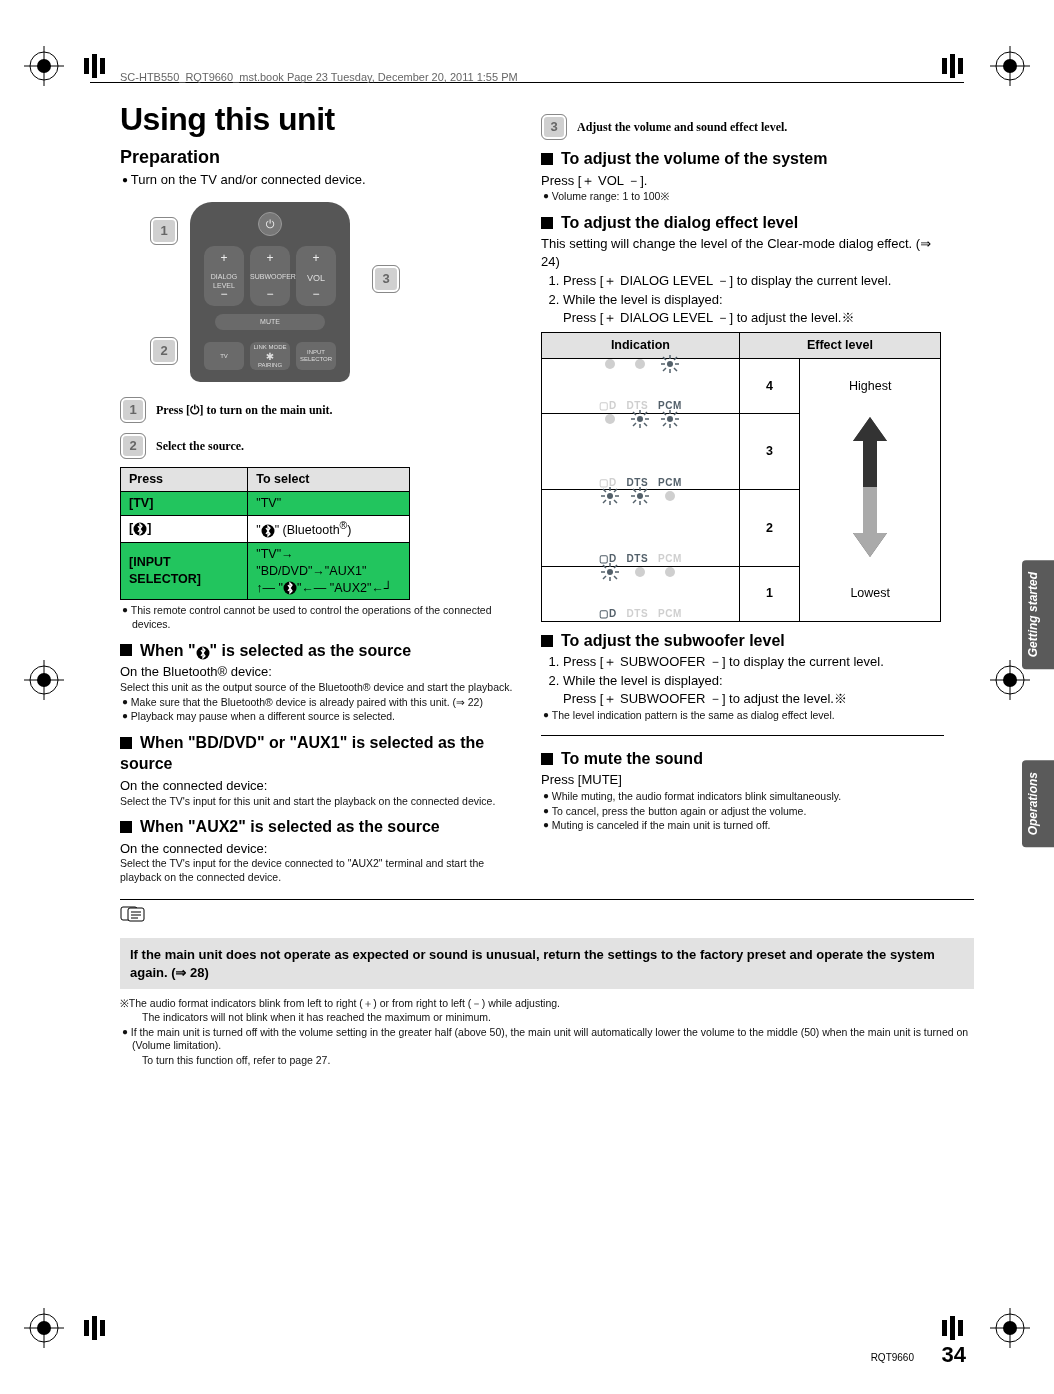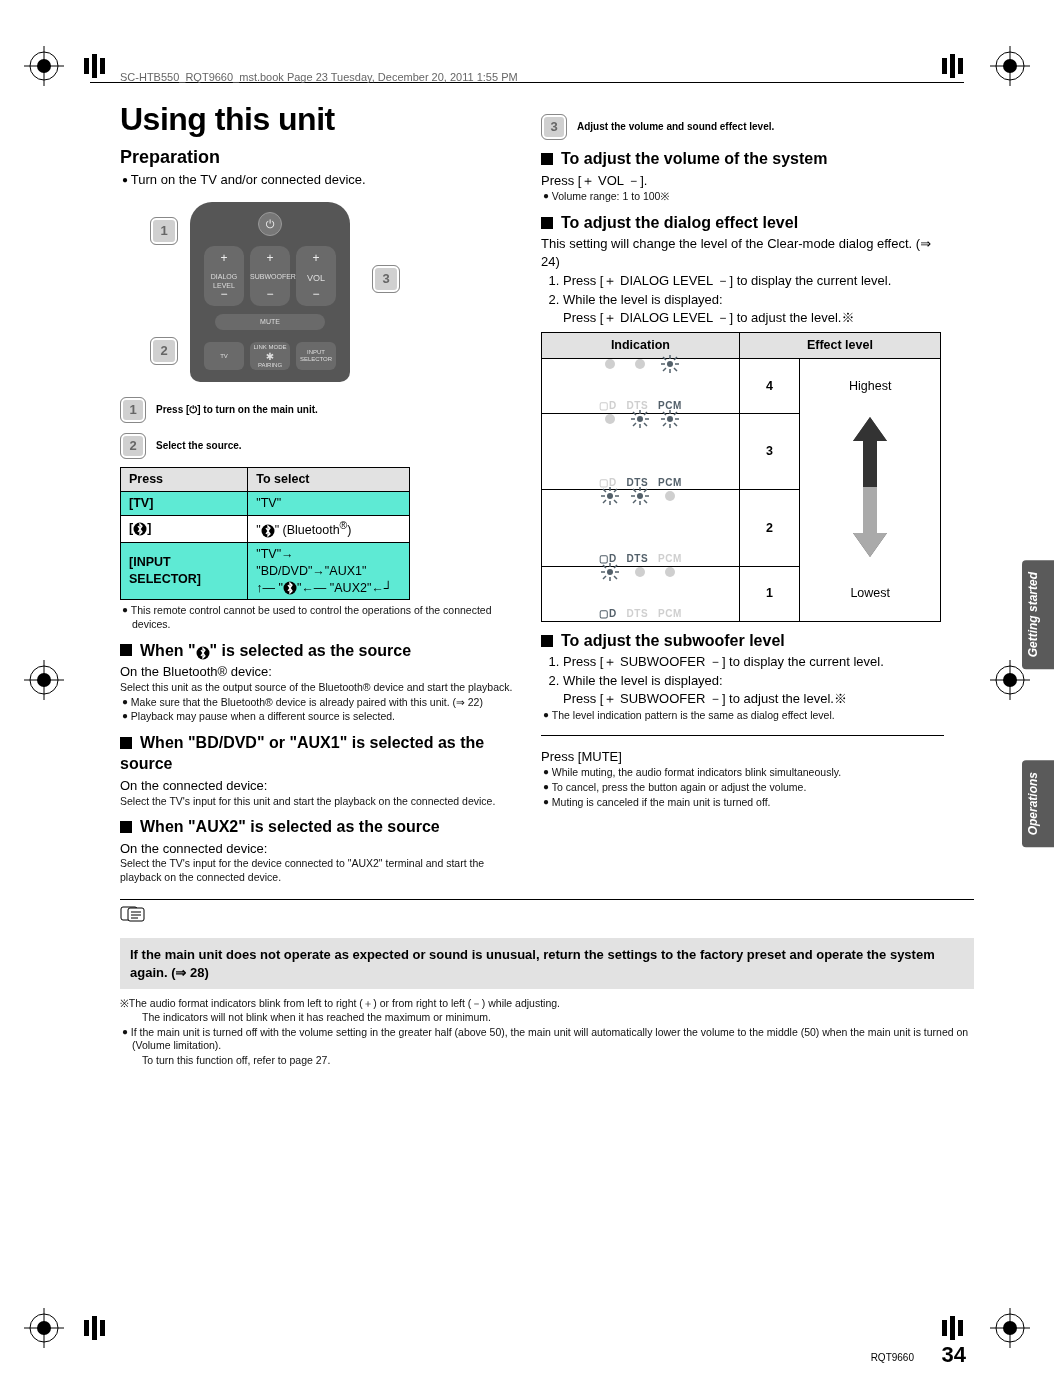--- a/index.html
+++ b/index.html
@@ -131,39 +131,39 @@
     font-family: Arial Black, Arial; font-weight:900; color:#666;
   }
   .callout.inline {
     position:static; display:inline-flex; width:24px; height:24px; vertical-align:middle;
     margin-right:10px;
   }
   .step-line {
     display:flex; align-items:center; margin:10px 0 8px 0;
   }
   .step-line .txt {
-    font-weight:bold; font-size:10px;
+    font-weight:bold; font-size:12px;font-family:Liberation Serif, serif;
   }
   .black-sq {
     display:inline-block; width:12px; height:12px; background:#000; vertical-align:middle; margin-right:8px;
     position:relative; top:-1px;
   }
   h3.sub {
     font-size:16px; font-weight:bold; margin:8px 0 2px 0;
   }
   .press-table {
     border-collapse:collapse; margin:4px 0; width: 290px;
   }
   .press-table th, .press-table td {
     border:1px solid #000; padding:3px 8px; font-size:12.5px; text-align:left;
   }
   .press-table th {
     background:#e2e2e2; font-weight:bold;
   }
-  .grey-row { background:#5eead4; }
+  .grey-row { background:#22c55e; }
   .effect-table {
     border-collapse:collapse; margin:6px 0; width: 100%; max-width:400px;
   }
   .effect-table th, .effect-table td {
     border:1px solid #000; padding:4px 6px; font-size:12.5px; text-align:center; vertical-align:middle;
   }
   .effect-table th { background:#e2e2e2; font-weight:bold; }
   .ind-cell {
     height:46px; padding:0; width:160px; background:#fff;
   }
@@ -589,20 +589,21 @@
           <li>Press [＋ SUBWOOFER －] to display the current level.</li>
           <li>
             <span>While the level is displayed:</span><br>
             <span>Press [＋ SUBWOOFER －] to adjust the level.※</span>
           </li>
         </ol>
         <div class="bullet fine">The level indication pattern is the same as dialog effect level.</div>
 
         <div class="hr-mid"></div>
 
+        <h3 class="sub"><span class="black-sq"></span><span>To mute the sound</span></h3>
         <div>Press [MUTE]</div>
         <div class="bullet fine">While muting, the audio format indicators blink simultaneously.</div>
         <div class="bullet fine">To cancel, press the button again or adjust the volume.</div>
         <div class="bullet fine">Muting is canceled if the main unit is turned off.</div>
       </div>
     </div>
 
     <div style="border-top:1px solid #000; margin-top:14px;"></div>
     <div style="margin-top:6px;">
       <span class="note-icon">

